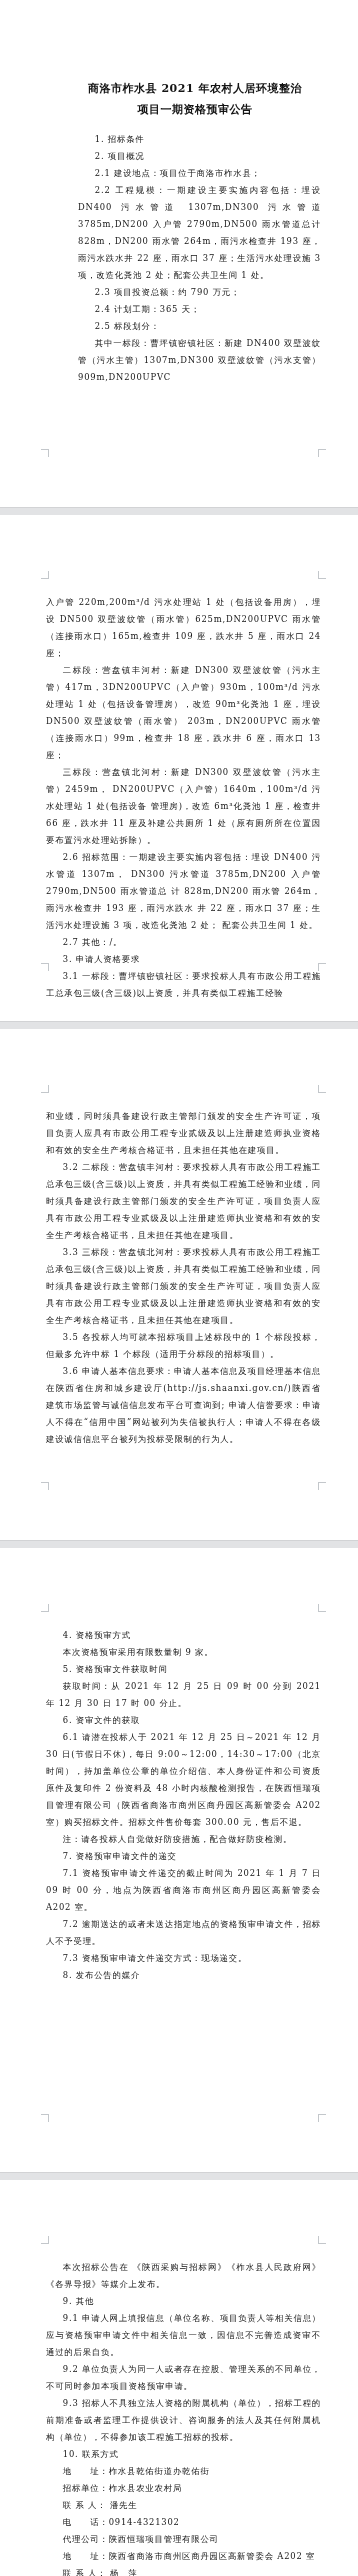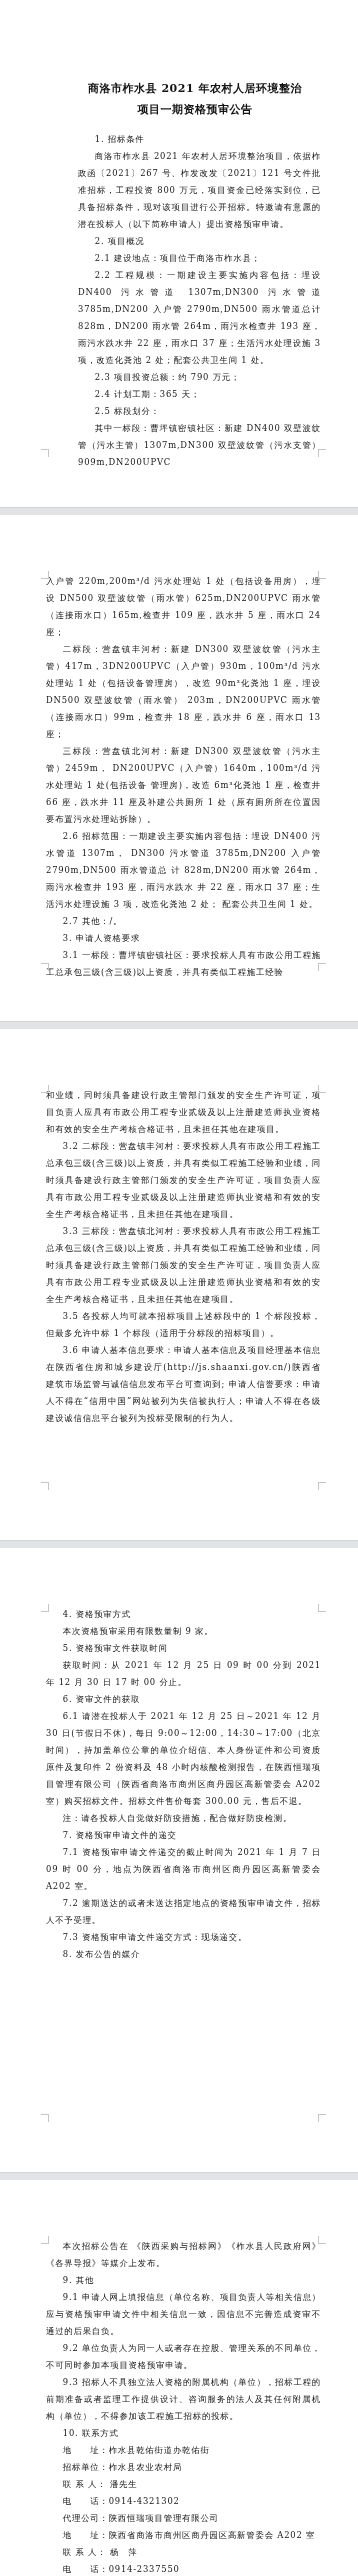--- a/index.html
+++ b/index.html
@@ -28,21 +28,21 @@
     line-height:21px;
     letter-spacing:0.5px;
   }
   .body{
     padding:0 37px 0 46px;
     font-size:8.4px;
     line-height:17px;
     text-align:justify;
     letter-spacing:0.8px;
   }
-  .page2 .body,.page3 .body,.page4 .body,.page5 .body{padding-top:58px;}
+  .page2 .body,.page3 .body,.page4 .body,.page5 .body{padding-top:79px;}
   .body p{margin:0;text-indent:2em;}
   .body p.cont{text-indent:0;}
 
   
   .mark{position:absolute;width:6.9px;height:6.9px;border:0 solid #c3c7cb;}
   .mark.tl{left:41px;top:56px;border-bottom-width:0.5px;border-right-width:0.5px;}
   .mark.tr{right:32px;top:56px;border-bottom-width:0.5px;border-left-width:0.5px;}
   .mark.bl{left:41px;bottom:50px;border-top-width:0.5px;border-right-width:0.5px;}
   .mark.br{right:32px;bottom:50px;border-top-width:0.5px;border-left-width:0.5px;}
 
@@ -63,21 +63,20 @@
 
 <div class="doc">
 
   <section class="page h1 page1">
     <h1 class="title">
       <span>商洛市柞水县 2021 年农村人居环境整治</span><br>
       <span>项目一期资格预审公告</span>
     </h1>
     <div class="body">
         <p>1. 招标条件</p>
-        <p>商洛市柞水县 2021 年农村人居环境整治项目，依据柞政函〔2021〕267 号、柞发改发〔2021〕121 号文件批准招标，工程投资 800 万元，项目资金已经落实到位，已具备招标条件，现对该项目进行公开招标。特邀请有意愿的潜在投标人（以下简称申请人）提出资格预审申请。</p>
         <p>2. 项目概况</p>
         <p>2.1 建设地点：项目位于商洛市柞水县；</p>
         <p>2.2 工程规模：一期建设主要实施内容包括：埋设 DN400 污水管道 1307m,DN300 污水管道 3785m,DN200 入户管 2790m,DN500 雨水管道总计 828m，DN200 雨水管 264m，雨污水检查井 193 座，雨污水跌水井 22 座，雨水口 37 座；生活污水处理设施 3 项，改造化粪池 2 处；配套公共卫生间 1 处。</p>
         <p>2.3 项目投资总额：约 790 万元；</p>
         <p>2.4 计划工期：365 天；</p>
         <p>2.5 标段划分：</p>
         <p>其中一标段：曹坪镇密镇社区：新建 DN400 双壁波纹管（污水主管）1307m,DN300 双壁波纹管（污水支管）909m,DN200UPVC</p>
       </div>
     <i class="mark bl"></i>
     <i class="mark br"></i>

